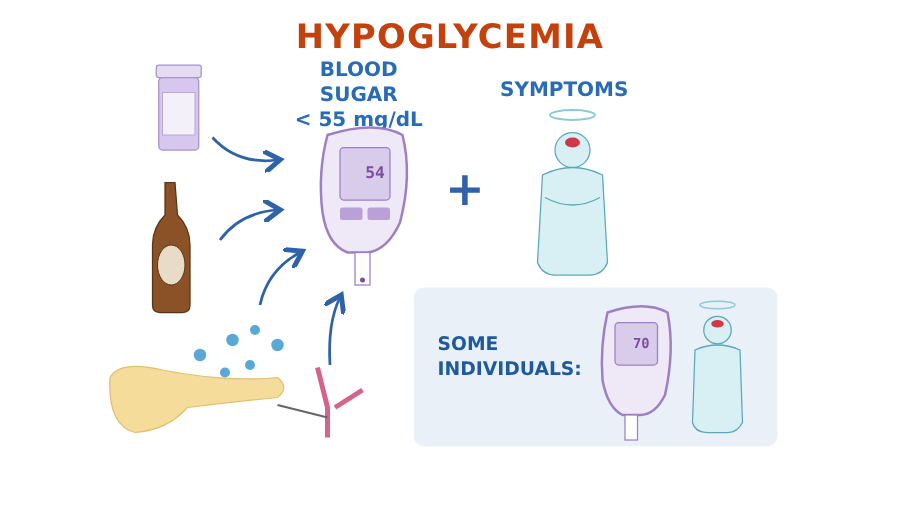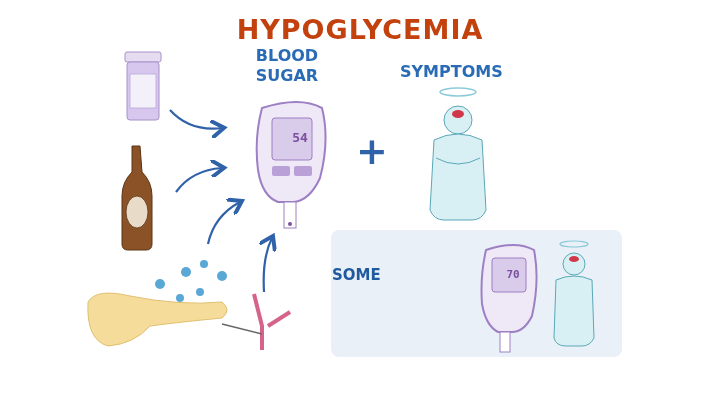--- a/index.html
+++ b/index.html
@@ -2,35 +2,37 @@
 <html><head>
 <meta charset="utf-8">
 <style>
   html,body{margin:0;padding:0;background:#fff;}
   body{width:720px;height:404px;position:relative;overflow:hidden;font-family:"DejaVu Sans",sans-serif;}
   .abs{position:absolute;}
   .title{left:0;width:720px;top:14px;text-align:center;font-weight:bold;font-size:27px;color:#c2410c;letter-spacing:1px;}
   .bs{left:222px;top:46px;width:130px;text-align:center;font-size:16px;line-height:20px;color:#2a6bb5;font-weight:bold;}
   .sym{left:400px;top:62px;width:120px;text-align:left;font-size:16px;color:#2a6bb5;font-weight:bold;}
   .panel{left:331px;top:230px;width:291px;height:127px;background:#eaf0f8;border-radius:8px;}
-  .some{left:332px;top:265px;font-size:15px;line-height:20px;color:#1f5a9e;font-weight:bold;}
+  .some{left:350px;top:265px;font-size:15px;line-height:20px;color:#1f5a9e;font-weight:bold;}
   .reading{font-family:"DejaVu Sans Mono",monospace;font-weight:bold;fill:#7a4fa0;}
 </style>
 </head>
 <body>
 
 <div class="abs title">HYPOGLYCEMIA</div>
 <div class="abs bs">
   <div>BLOOD SUGAR</div>
+  <div>&lt; 55 mg/dL</div>
 </div>
 <div class="abs sym">SYMPTOMS</div>
 
 <div class="abs panel"></div>
 <div class="abs some">
   <div>SOME</div>
+  <div>INDIVIDUALS:</div>
 </div>
 
 <svg class="abs" style="left:0;top:0" width="720" height="404">
   <defs>
     <marker id="ah" markerWidth="8" markerHeight="8" refX="5" refY="4" orient="auto">
       <path d="M0,0 L6,4 L0,8" fill="none" stroke="#2f62a8" stroke-width="1.8"></path>
     </marker>
   </defs>
 
   <g>

